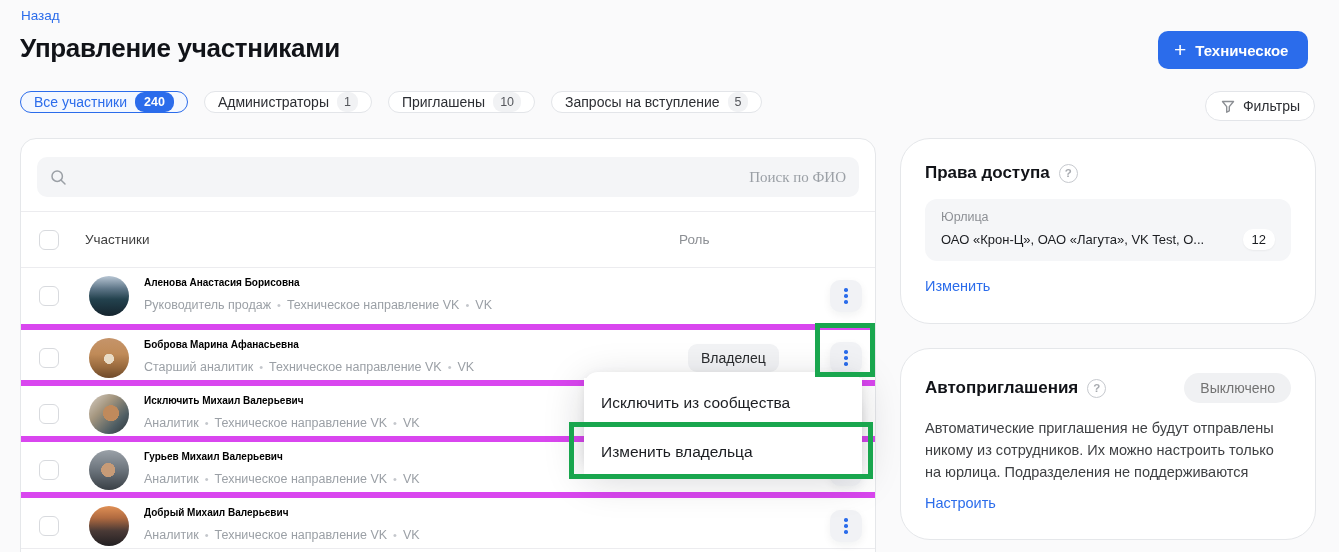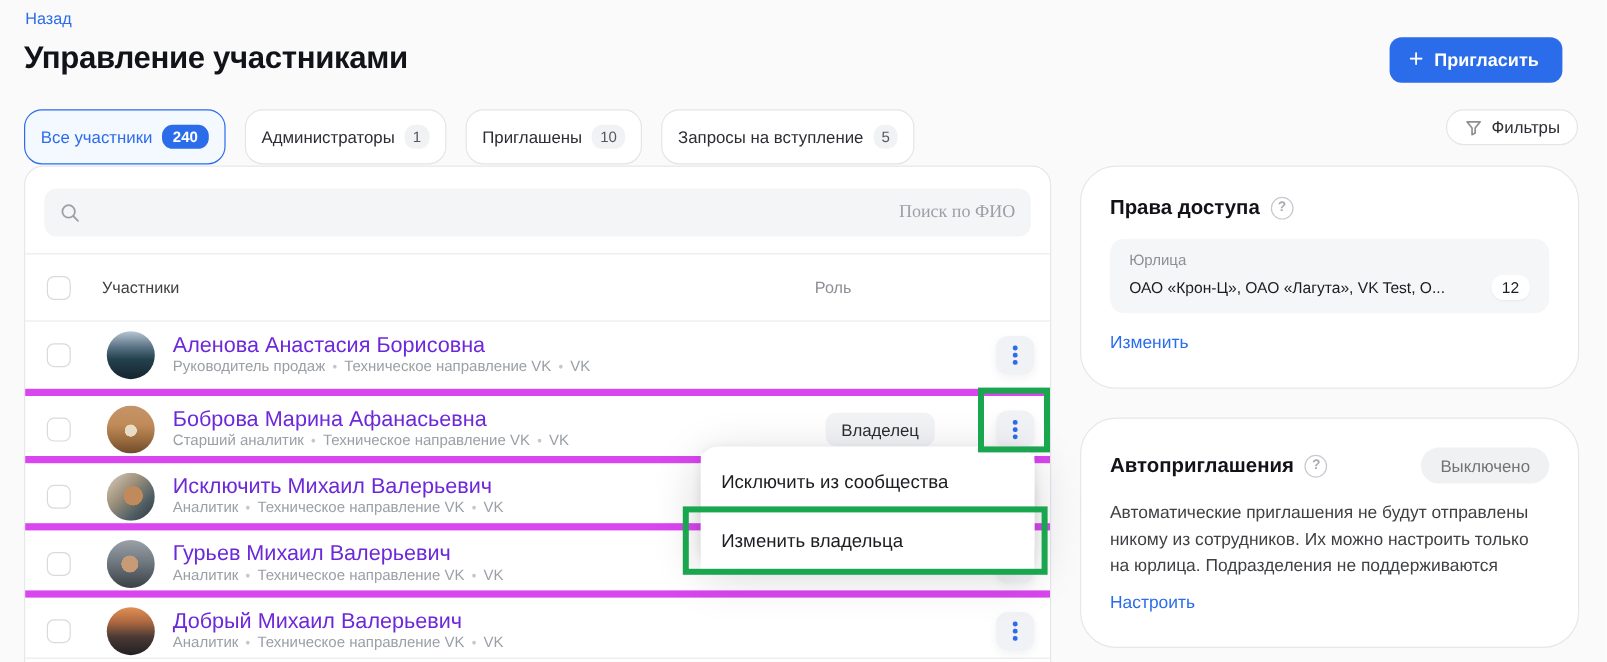--- a/index.html
+++ b/index.html
@@ -16,21 +16,21 @@
   .invite-btn {
     position:absolute; left:1158px; top:31px; height:38px; padding:0 20px 0 16px;
     background:#2b6ceb; color:#fff; border:none; border-radius:10px;
     font-size:15px; font-weight:600; display:flex; align-items:center; gap:9px; cursor:pointer;
     font-family:inherit;
   }
   .plus-icon { font-size:21px; font-weight:400; line-height:1; margin-top:-2px; }
   
   .tabs-row { position:absolute; left:20px; top:91px; display:flex; gap:16px; }
   .tab {
-    height:46px; display:flex; align-items:center; gap:8px; padding:0 13px;
+    height:22px; display:flex; align-items:center; gap:8px; padding:0 13px;
     border:1px solid #e3e5e9; border-radius:15px; background:#fff;
     font-size:14px; color:#2c2e33; cursor:pointer; white-space:nowrap;
   }
   .tab .tab-count {
     background:#f1f2f4; color:#55575c; font-size:12.5px;
     border-radius:9px; padding:1.5px 7px; line-height:1.3;
   }
   .tab.active { border:1.5px solid #2b6ceb; background:#f4f8ff; color:#2b6ceb; }
   .tab.active .tab-count { background:#2b6ceb; color:#fff; font-weight:600; padding:2px 9px; }
   .filters-btn {
@@ -67,21 +67,21 @@
   .row .cbx, .table-head .cbx { position:absolute; left:18px; top:18px; }
   .avatar { position:absolute; left:68px; top:8px; width:40px; height:40px; border-radius:50%; }
   .av1 { background:linear-gradient(180deg,#b8c6d4 0%,#5d7587 32%,#23424e 58%,#15242e 100%); }
   .av2 { background:radial-gradient(circle at 50% 52%, #e9dcc6 0 17%, rgba(0,0,0,0) 18%),
                linear-gradient(180deg,#c5946a 0%,#c08b58 40%,#9a6b3e 72%,#6f4a2a 100%); }
   .av3 { background:radial-gradient(circle at 55% 48%, #c08a5c 0 26%, rgba(0,0,0,0) 27%),
                linear-gradient(135deg,#d8cfc4 0%,#a4967f 35%,#4e5d63 72%,#2e3438 100%); }
   .av4 { background:radial-gradient(circle at 48% 50%, #c79b77 0 24%, rgba(0,0,0,0) 25%),
                linear-gradient(180deg,#9aa1a8 0%,#6e767e 48%,#3a4046 100%); }
   .av5 { background:linear-gradient(180deg,#e09055 0%,#b06a40 30%,#4a3a36 62%,#221f22 100%); }
-  .m-name { position:absolute; left:123px; top:9px; font-size:18px; font-weight:400; color:#6d28d9; }
+  .m-name { position:absolute; left:123px; top:9px; font-size:10px; font-weight:700; color:#000000; }
   .m-meta { position:absolute; left:123px; top:30px; font-size:12.5px; color:#9ba0a6; white-space:nowrap; }
   .m-meta .sep { color:#c4c7cc; margin:0 6px; font-size:11px; }
   .role-badge {
     position:absolute; left:667px; top:14px; height:28px; padding:0 13px;
     background:#f2f3f5; border-radius:9px; font-size:14px; color:#2a2c2f;
     display:flex; align-items:center;
   }
   .dots-btn {
     position:absolute; left:809px; top:12px; width:32px; height:32px;
     border:none; border-radius:10px; background:#f1f2f5; cursor:pointer;
@@ -138,21 +138,21 @@
   .card-autoinvite .card-link { margin-top:12px; }
   svg { display:block; }
 </style>
 </head>
 <body>
 
 <a class="back-link">Назад</a>
 <h1 class="page-title">Управление участниками</h1>
 <button class="invite-btn">
   <span class="plus-icon">+</span>
-  <span>Пригласить</span>
+  <span>Техническое</span>
 </button>
 
 <div class="tabs-row" id="tabs-list">
   <div class="tab active">
     <span class="tab-label">Все участники</span>
     <span class="tab-count">240</span>
   </div>
 
   <div class="tab">
     <span class="tab-label">Администраторы</span>

